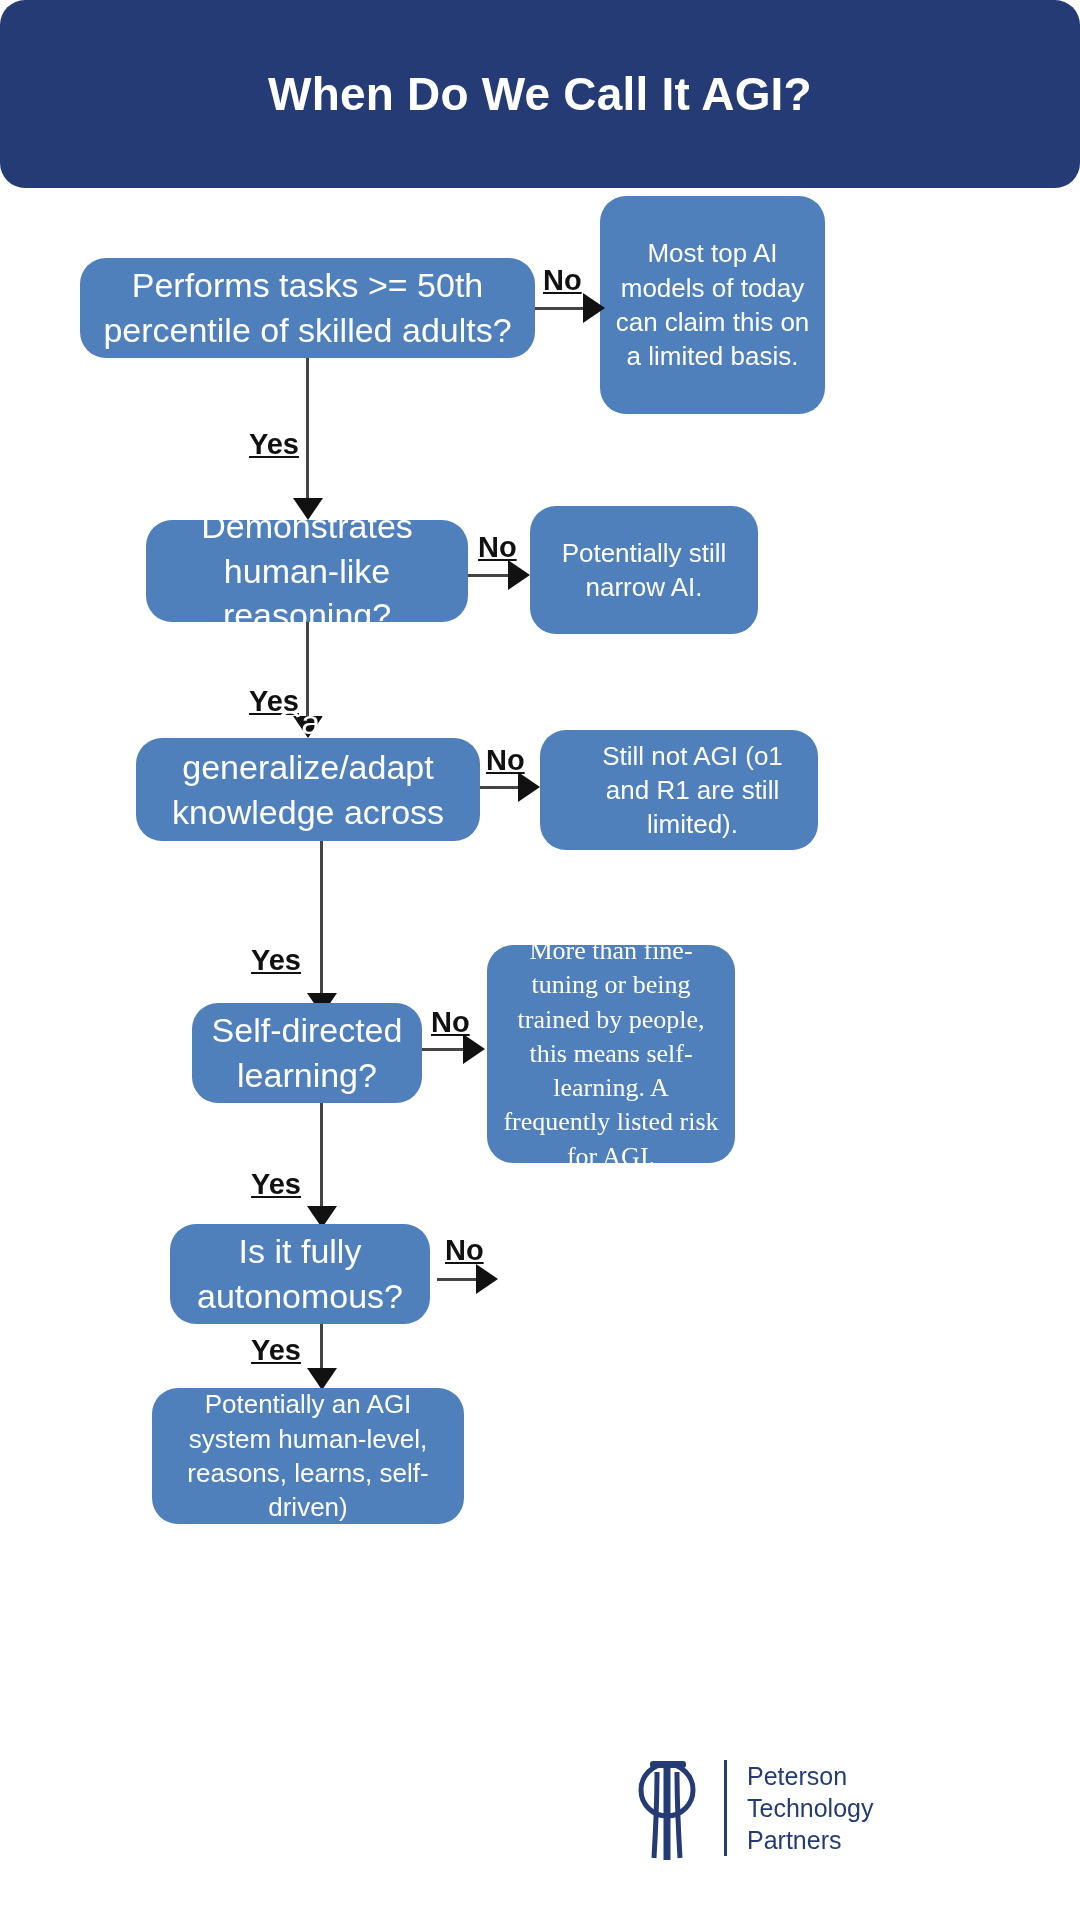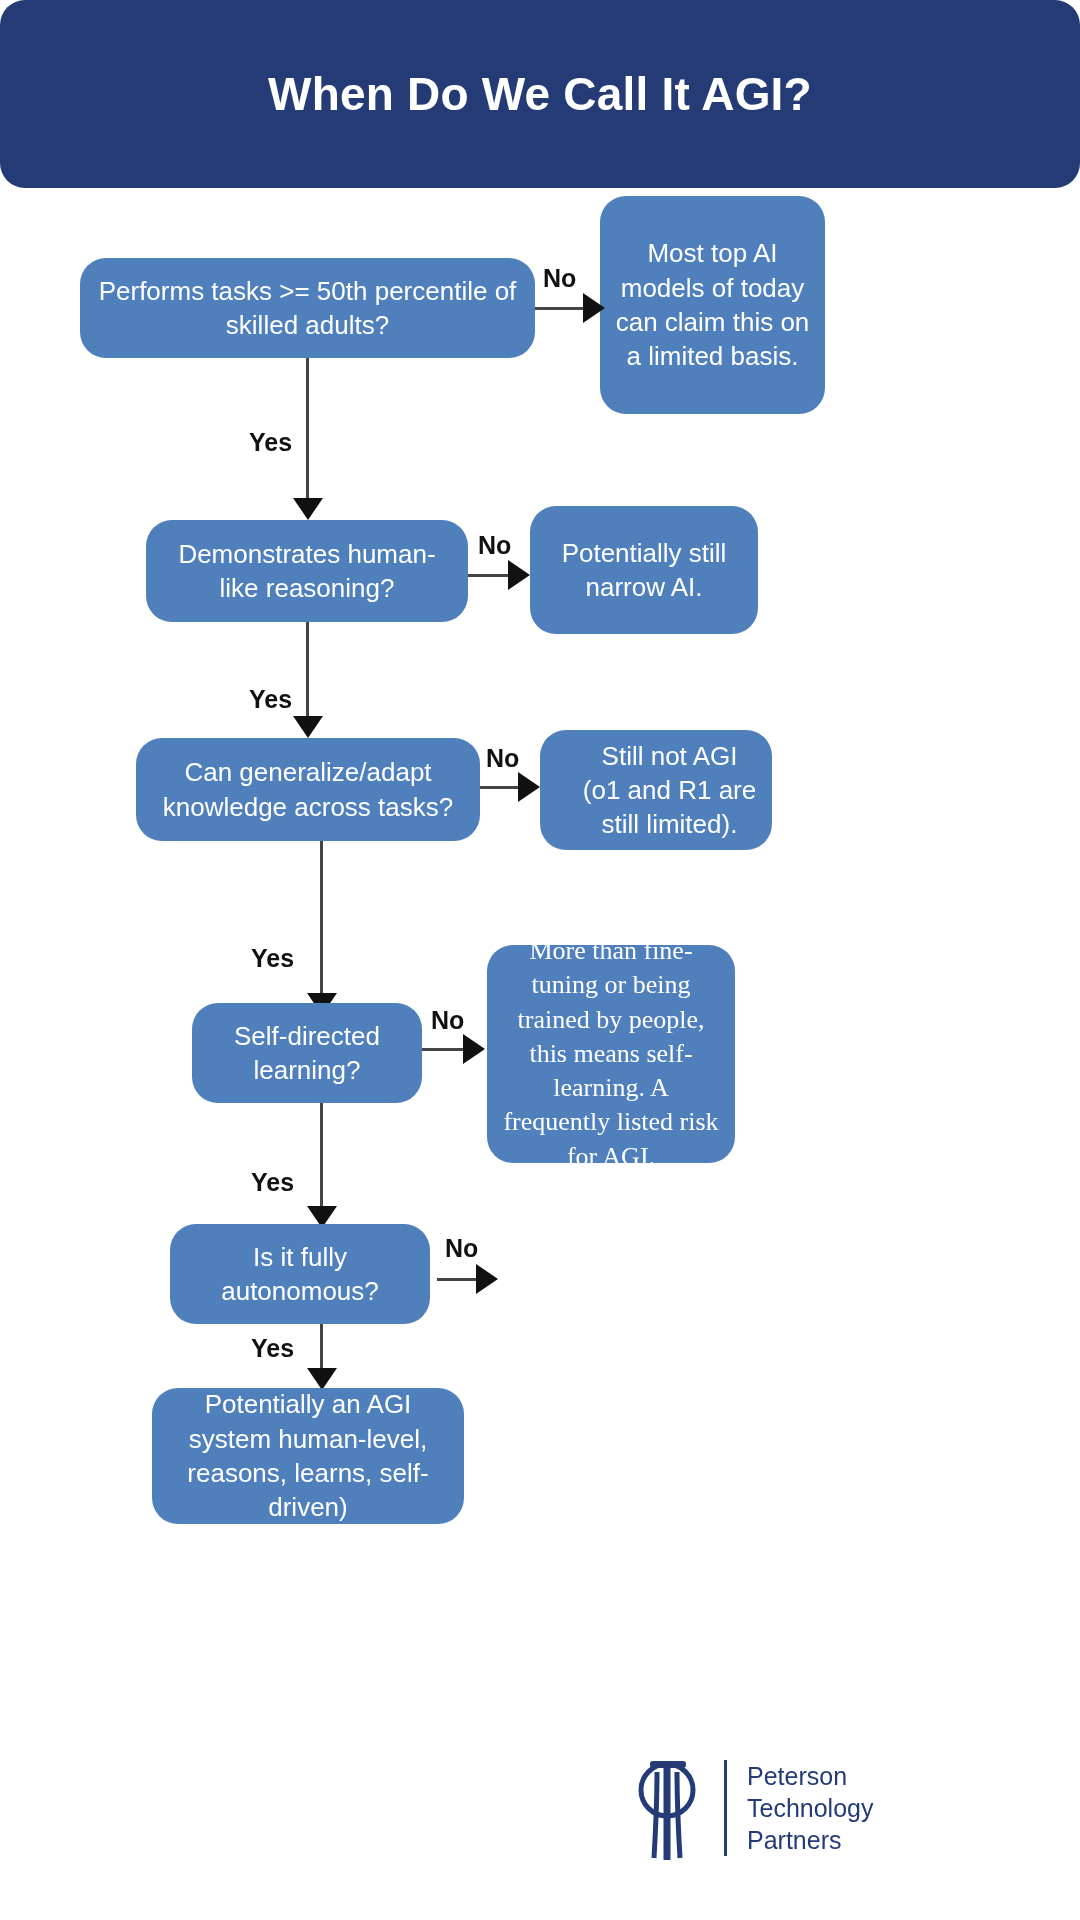--- a/index.html
+++ b/index.html
@@ -28,21 +28,21 @@
   .node{
     position:absolute;
     background:#5080BC;
     border-radius:26px;
     color:#ffffff;
     display:flex; align-items:center; justify-content:center;
     text-align:center;
     line-height:1.32;
     padding:8px 14px;
   }
-  .node.decision{ font-size:26px; }
+  .node.decision{ font-size:34px; }
   .node.outcome{ font-size:26px; }
   .node.final{ font-size:26px; }
 
   
   .vline{
     position:absolute; width:3px; background:#444444;
   }
   .hline{
     position:absolute; height:3px; background:#444444;
   }
@@ -54,22 +54,23 @@
   }
   .arrow-right{
     position:absolute; width:0; height:0;
     border-top:15px solid transparent;
     border-bottom:15px solid transparent;
     border-left:22px solid #111111;
   }
 
   
   .edge-label{
-    position:absolute; font-size:25px; font-weight:bold; color:#111111;
+    position:absolute; font-size:29px; font-weight:bold; color:#111111;
     white-space:nowrap;
+    text-decoration:underline;
   }
 
   
   .logo{
     position:absolute; left:630px; top:1560px;
     width:230px; height:120px;
     display:flex; align-items:center; gap:20px;
   }
   .logo-mark{ width:74px; height:108px; flex:0 0 auto; }
   .logo-divider{ width:3px; height:96px; background:#243B76; flex:0 0 auto; }
@@ -116,21 +117,21 @@
   <div class="edge-label" style="left:478px; top:343px;">No</div>
 
   <div class="vline" style="left:306px; top:434px; height:100px;"></div>
   <div class="arrow-down" style="left:293px; top:528px;"></div>
   <div class="edge-label" style="left:249px; top:497px;">Yes</div>
 
   <div class="node decision" style="left:136px; top:550px; width:344px; height:103px;align-items:center;">
     <span>Can generalize/adapt knowledge across tasks?</span>
   </div>
 
-  <div class="node outcome" style="left:540px; top:542px; width:232px; height:120px;padding-left:41px;">
+  <div class="node outcome" style="left:540px; top:542px; width:278px; height:120px;padding-left:41px;">
     <span>Still not AGI (o1 and R1 are still limited).</span>
   </div>
 
   <div class="hline" style="left:480px; top:598px; width:41px;"></div>
   <div class="arrow-right" style="left:518px; top:584px;"></div>
   <div class="edge-label" style="left:486px; top:556px;">No</div>
 
   <div class="vline" style="left:320px; top:653px; height:158px;"></div>
   <div class="arrow-down" style="left:307px; top:805px;"></div>
   <div class="edge-label" style="left:251px; top:756px;">Yes</div>

